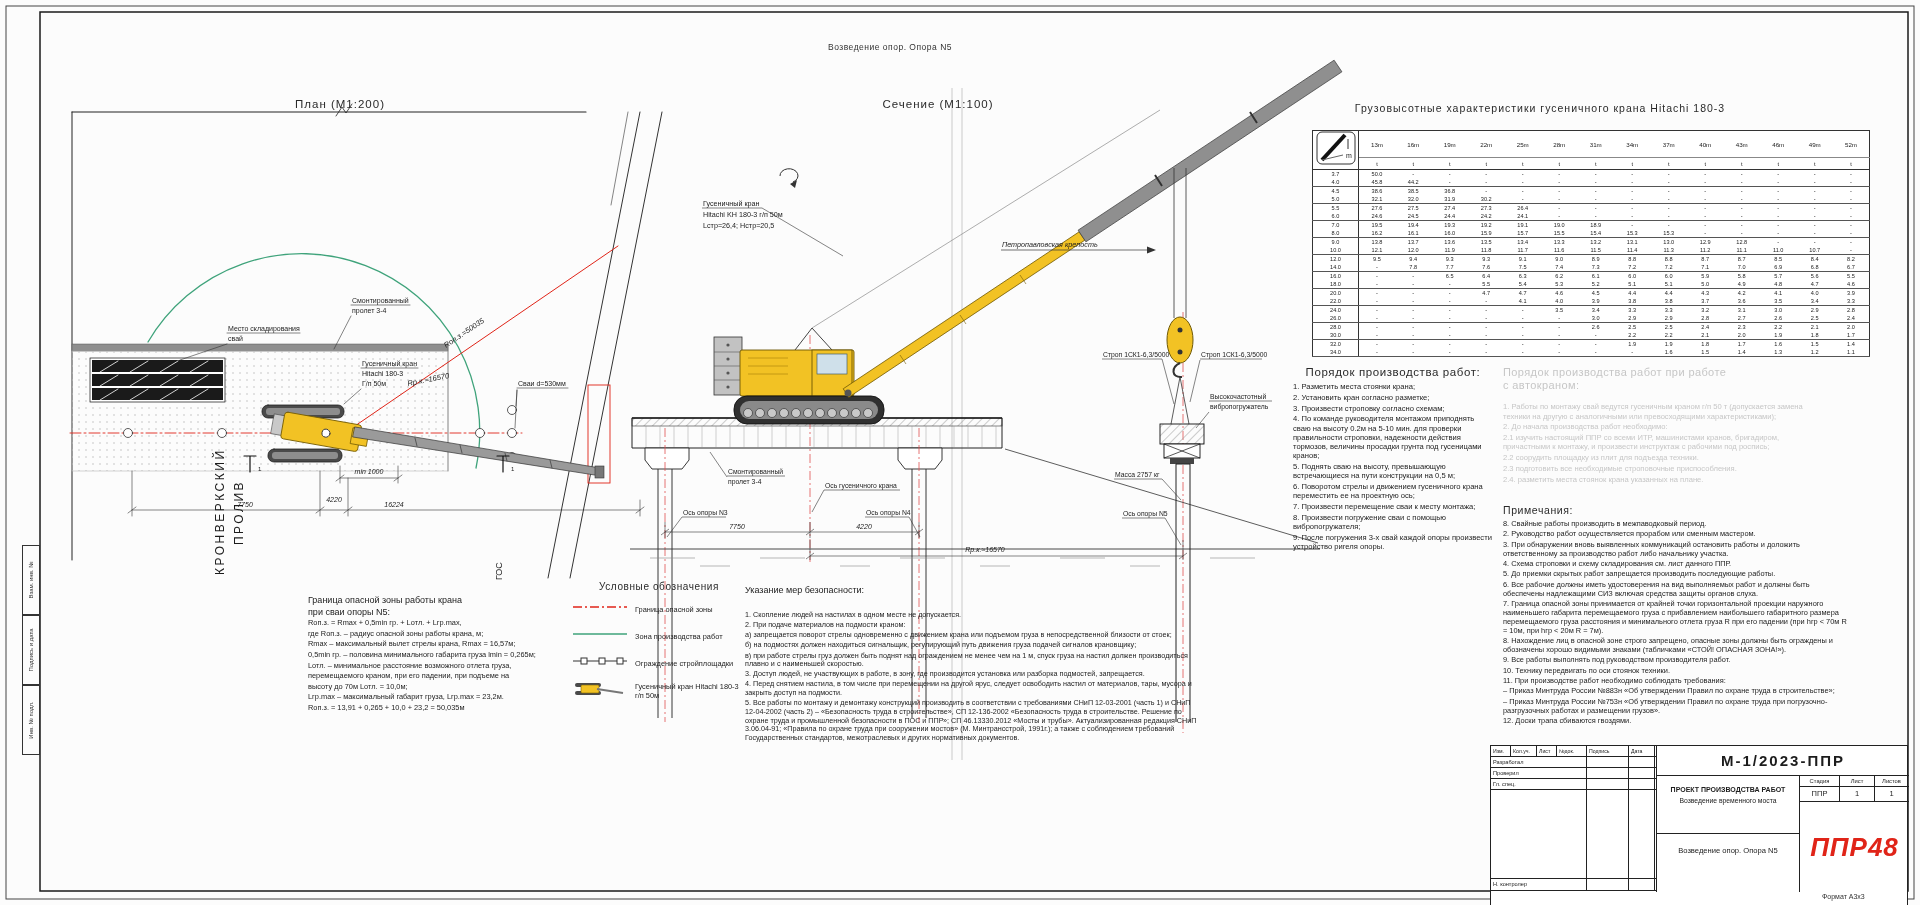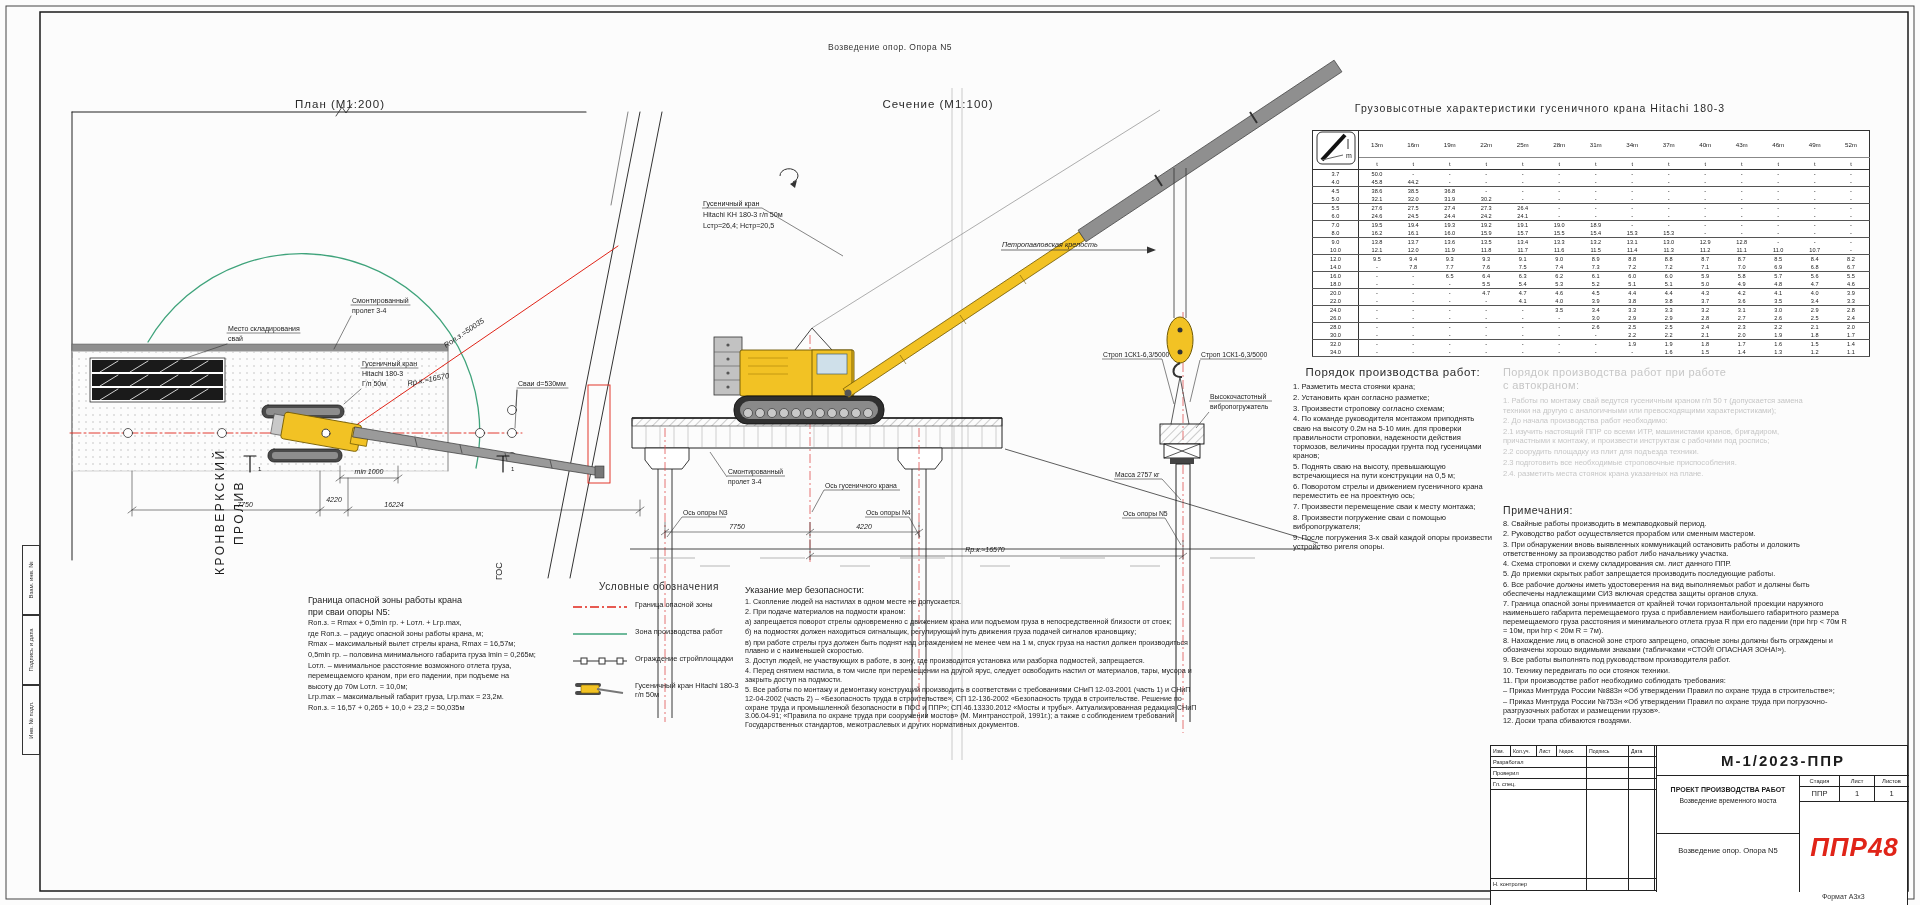--- a/index.html
+++ b/index.html
@@ -24,24 +24,24 @@
   
   .blk-head{font-size:11.5px;letter-spacing:.6px;margin-bottom:4px;color:#2a2a2a}
   .tline{font-size:7.6px;line-height:1.22;margin-bottom:1.5px}
   .notes .tline{font-size:7.4px;line-height:1.2}
   .wo .tline{font-size:7.6px}
   .faded, .faded .tline{color:#c6c6c6}
   .faded-head{font-size:11px;line-height:1.2;letter-spacing:.4px;color:#c6c6c6}
   .calc-head{font-size:9px;line-height:1.3;color:#222}
   .calc .tline{font-size:7.4px}
   .leg-head{font-size:10px;letter-spacing:.6px;margin-bottom:8px;color:#2a2a2a}
-  .leg-row{display:flex;align-items:flex-start;margin-bottom:9px}
+  .leg-row{display:flex;align-items:center;margin-bottom:9px}
   .leg-sample{width:54px;margin-right:8px;flex:none}
   .leg-label{font-size:7.4px}
-  .safety-head{font-size:9px;margin-bottom:3px}
+  .safety-head{font-size:9px;margin-bottom:16px}
   .safety .tline{font-size:7.2px;line-height:1.2}
   
   .tb{border:1.5px solid #222;background:#fff}
   .tb .cell{position:absolute;border:0 solid #222}
   .tb-doc{font-size:15px;letter-spacing:2px;font-weight:600;display:flex;align-items:center;justify-content:center}
   .sigrow{display:flex;height:11px;border-bottom:1px solid #222}
   .sigrow>div{border-right:1px solid #222;font-size:5.6px;line-height:11px;overflow:hidden;white-space:nowrap;padding-left:2px}
   .tb-small{font-size:5.8px}
   .logo{color:#e02418;font-weight:700;font-style:italic;font-size:26px;letter-spacing:1px}
   .fmt{font-size:7px;color:#333}
@@ -724,21 +724,21 @@
       <div class="tline">8. Произвести погружение сваи с помощью вибропогружателя;</div>
       <div class="tline">9. После погружения 3-х свай каждой опоры произвести устройство ригеля опоры.</div>
     </div>
 </div>
 
 <div class="abs faded" style="left:1503px;top:366px;width:300px">
   <div class="faded-head">
       <div class="faded-head">Порядок производства работ при работе</div>
       <div class="faded-head">с автокраном:</div>
     </div>
-  <div style="margin-top:4px">
+  <div style="margin-top:10px">
       <div class="tline">1. Работы по монтажу свай ведутся гусеничным краном г/п 50 т (допускается замена техники на другую с аналогичными или превосходящими характеристиками);</div>
       <div class="tline">2. До начала производства работ необходимо:</div>
       <div class="tline">2.1 изучить настоящий ППР со всеми ИТР, машинистами кранов, бригадиром, причастными к монтажу, и произвести инструктаж с рабочими под роспись;</div>
       <div class="tline">2.2 соорудить площадку из плит для подъезда техники.</div>
       <div class="tline">2.3 подготовить все необходимые строповочные приспособления.</div>
       <div class="tline">2.4. разметить места стоянок крана указанных на плане.</div>
     </div>
 </div>
 
 <div class="abs notes" style="left:1503px;top:504px;width:348px">
@@ -768,21 +768,21 @@
     </div>
   <div style="">
       <div class="tline">Rоп.з. = Rmax + 0,5min гр. + Lотл. + Lгр.max,</div>
       <div class="tline">где Rоп.з. – радиус опасной зоны работы крана, м;</div>
       <div class="tline">Rmax – максимальный вылет стрелы крана, Rmax = 16,57м;</div>
       <div class="tline">0,5min гр. – половина минимального габарита груза lmin = 0,265м;</div>
       <div class="tline">Lотл. – минимальное расстояние возможного отлета груза,</div>
       <div class="tline">перемещаемого краном, при его падении, при подъеме на</div>
       <div class="tline">высоту до 70м Lотл. = 10,0м;</div>
       <div class="tline">Lгр.max – максимальный габарит груза, Lгр.max = 23,2м.</div>
-      <div class="tline">Rоп.з. = 16,57 + 0,265 + 10,0 + 23,2 = 50,035м</div>
+      <div class="tline">Rоп.з. = 13,91 + 0,265 + 10,0 + 23,2 = 50,035м</div>
     </div>
 </div>
 
 <div class="abs" style="left:573px;top:581px;width:172px">
   <div class="leg-head ctr">Условные обозначения</div>
   <div id="legend-items">
       <div class="leg-row">
         <span class="leg-sample"><svg width="54" height="14">
             <line x1="0" y1="7" x2="54" y2="7" stroke="#e02418" stroke-width="1.3" stroke-dasharray="9 3 2 3"></line>
           </svg></span>

